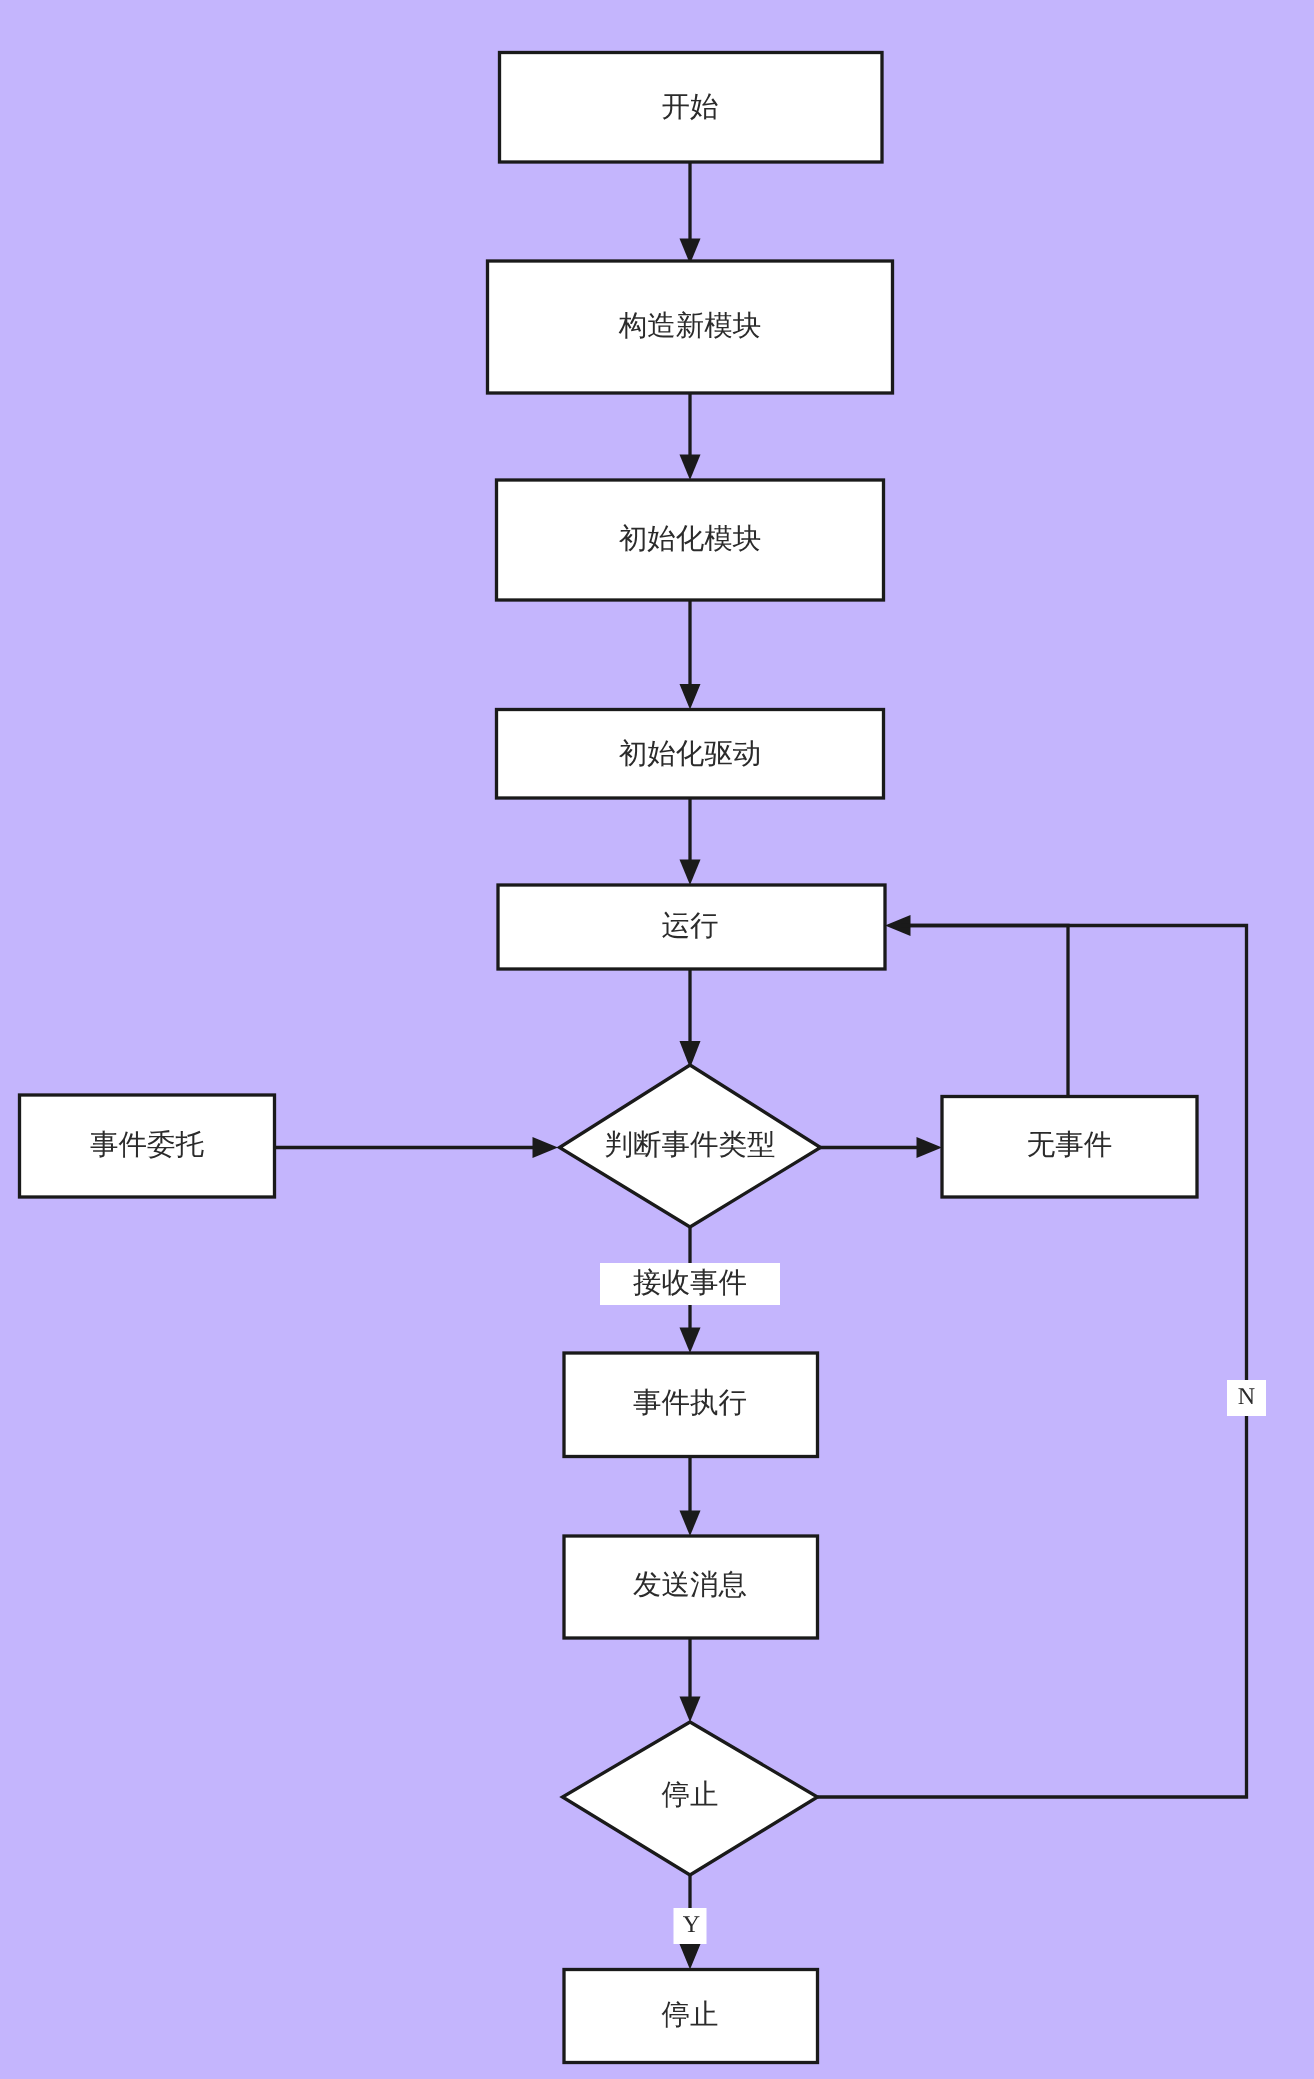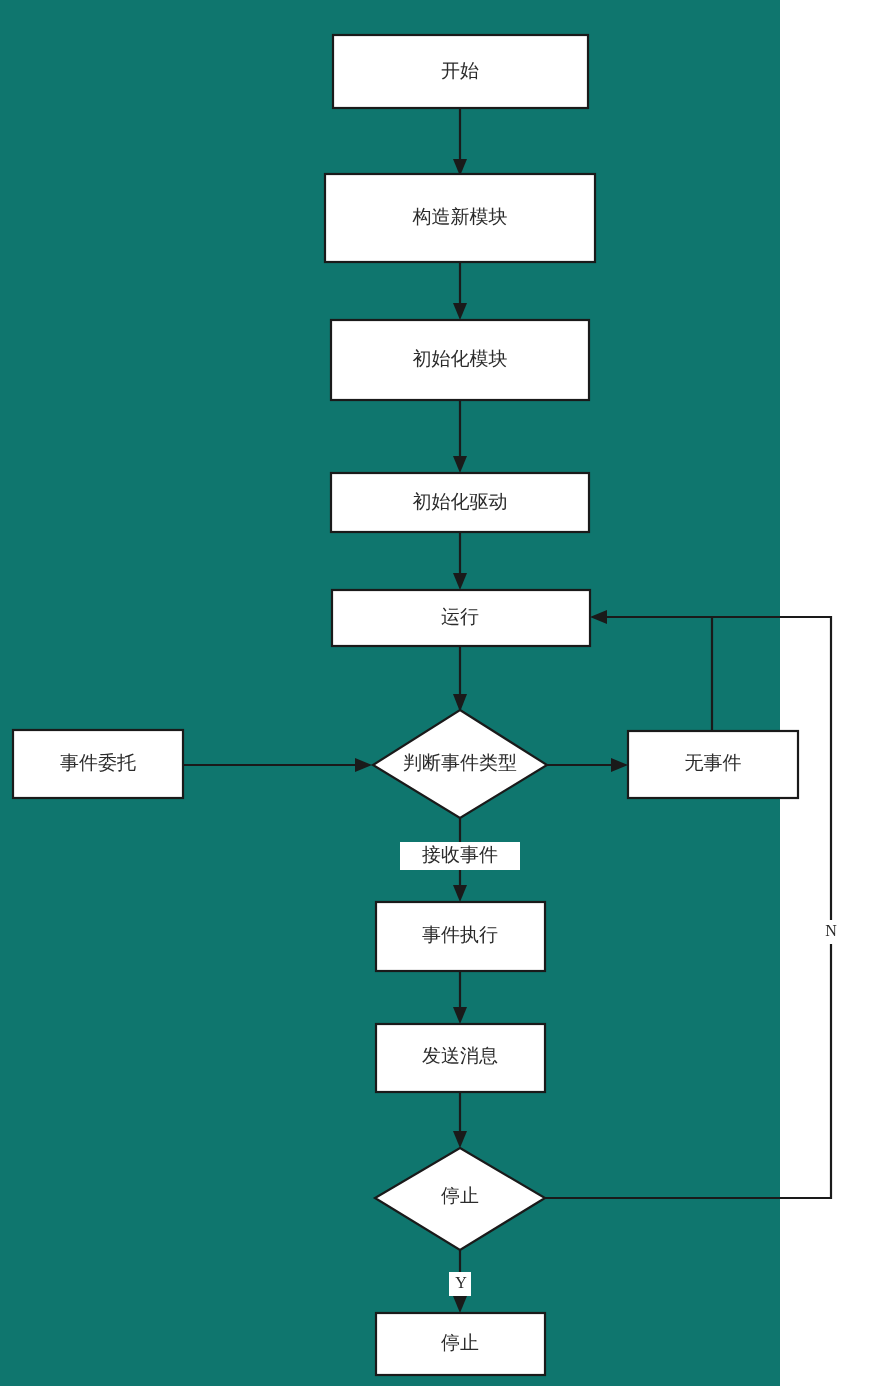--- a/index.html
+++ b/index.html
@@ -8,23 +8,23 @@
     background: #ffffff;
   }
   body {
     width: 876px;
     height: 1386px;
     font-family: "Liberation Sans", sans-serif;
     overflow: hidden;
   }
   #flowchart-root {
     position: relative;
-    width: 780px;
+    width: 876px;
     height: 1386px;
-    background: #0f766e;
+    background: #c4b5fd;
   }
   svg.flow-svg {
     display: block;
     width: 876px;
     height: 1386px;
   }
   .node-shape {
     fill: #ffffff;
     stroke: #1a1a1a;
     stroke-width: 2.2;

